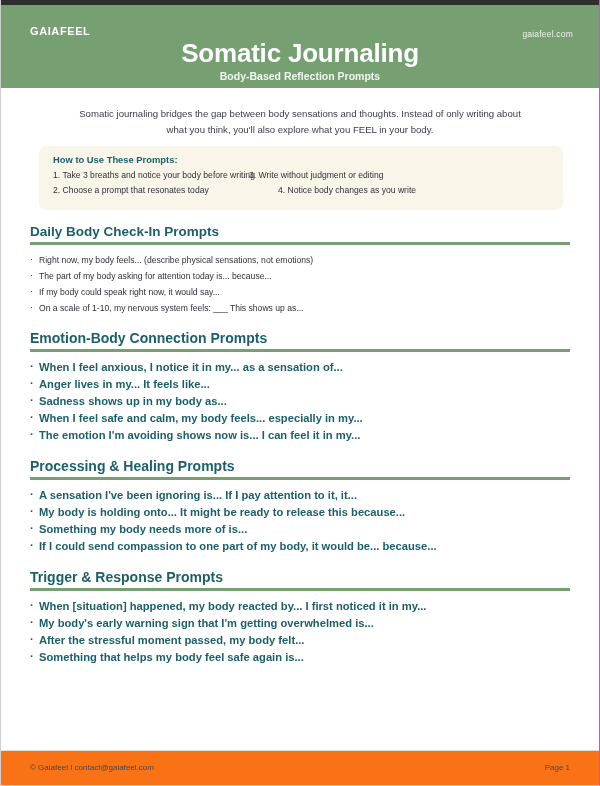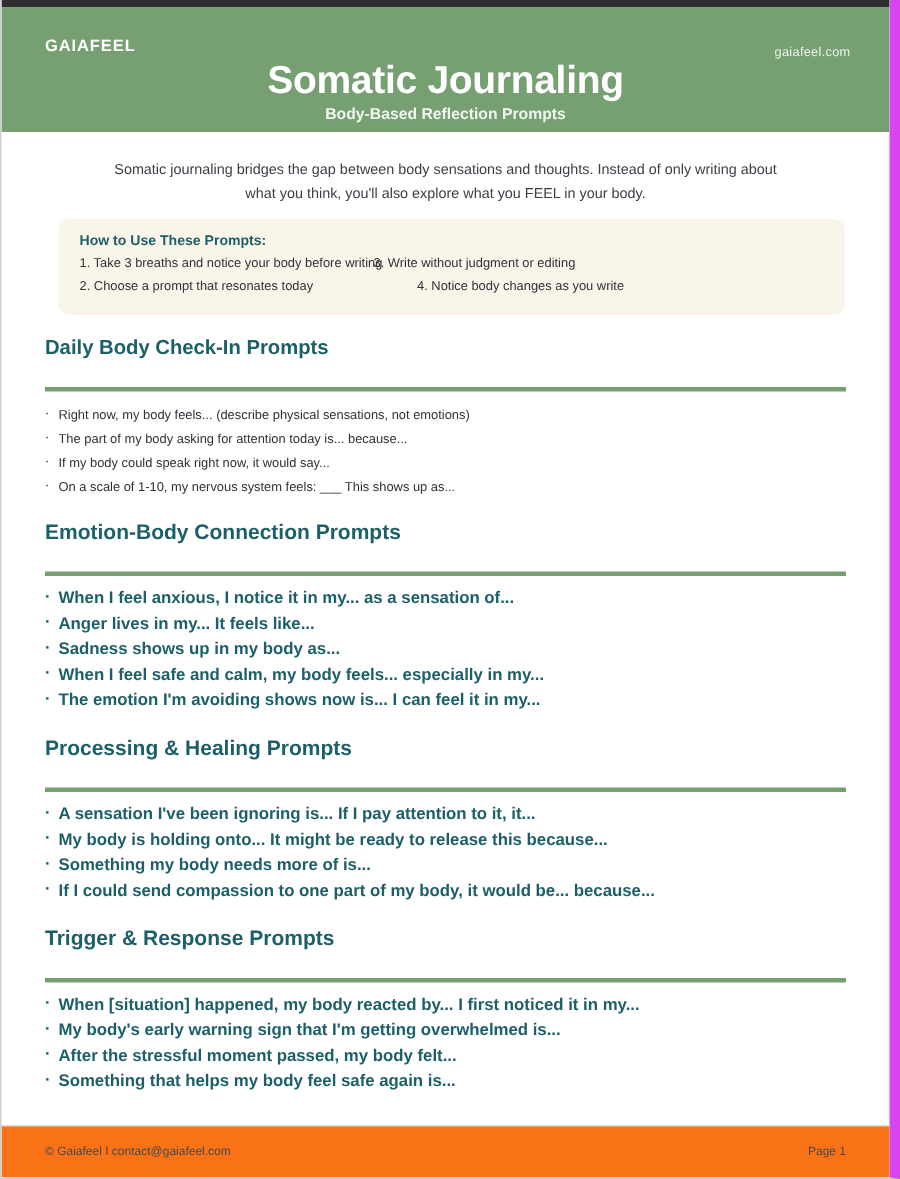--- a/index.html
+++ b/index.html
@@ -9,21 +9,21 @@
   }
   body {
     font-family: "Liberation Sans", sans-serif;
   }
   .page {
     position: relative;
     width: 600px;
     height: 786px;
     background: #ffffff;
     border-left: 1px solid #cfcfcf;
-    border-right: 7px solid #d946ef;
+    border-right: 1px solid #d946ef;
     border-bottom: 1px solid #cfcfcf;
     box-sizing: border-box;
     overflow: hidden;
   }
   .top-rule {
     height: 5px;
     background: #2e2e2e;
     width: 100%;
   }
 
@@ -112,21 +112,21 @@
   .hi-1 { left: 0px;   top: 0px; }
   .hi-2 { left: 0px;   top: 15px; }
   .hi-3 { left: 196px; top: 0px; }
   .hi-4 { left: 225px; top: 15px; }
 
   
   .section { margin: 0 29px; }
   .section-head {
     color: #1c5f68;
     font-weight: bold;
-    padding-bottom: 19px;
+    padding-bottom: 3px;
   }
   .rule {
     height: 3px;
     background: #76a072;
     margin-bottom: 7px;
   }
   ul.prompts {
     list-style: none;
     margin: 0;
     padding: 0;

